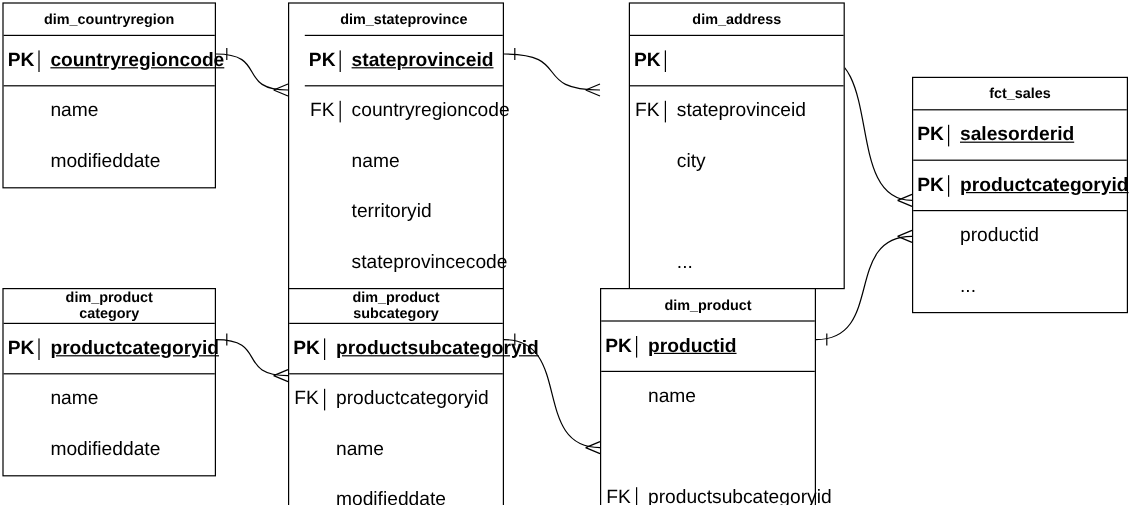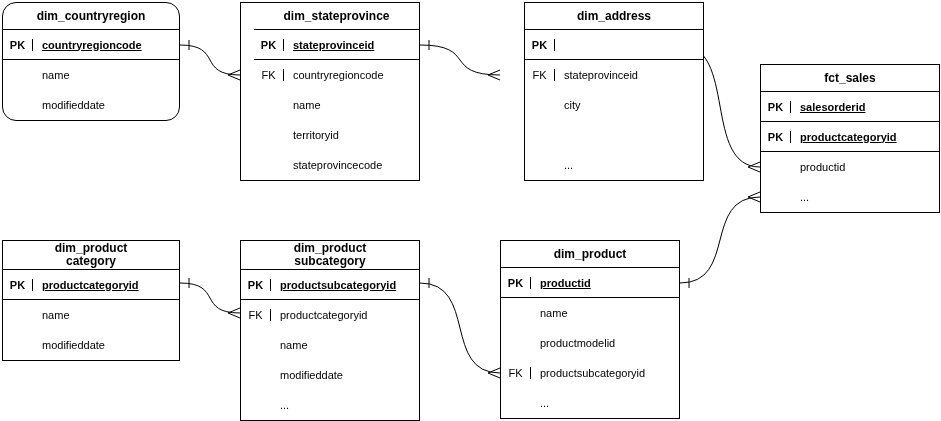--- a/index.html
+++ b/index.html
@@ -25,23 +25,24 @@
     font-size: 12px;
     line-height: 13px;
     text-align: center;
     display: flex;
     flex-direction: column;
     justify-content: center;
     padding: 1px 2px;
   }
   .entity-row {
     display: flex;
-    align-items: center;
+    align-items: flex-start;
     height: 30px;
-    font-size: 11px;
+    font-size: 16px;
+    margin-top: 12px;
   }
   .pk-row { border-bottom: 1px solid #000000; }
   .key-cell {
     flex: 0 0 30px;
     width: 30px;
     border-right: 1px solid #000000;
     display: flex;
     align-items: center;
     justify-content: center;
   }
@@ -93,21 +94,21 @@
         <path d="M 180 283 C 223.2 283, 196.8 313, 240 313"></path>
         <path d="M 189 278 L 189 288"></path>
         <path d="M 228 313 L 240 308 M 228 313 L 240 318"></path>
       </g>
       <g>
         <path d="M 420 283 C 477.6 283, 442.4 373, 500 373"></path>
         <path d="M 429 278 L 429 288"></path>
         <path d="M 488 373 L 500 368 M 488 373 L 500 378"></path>
       </g>
     </svg>
-<div class="entity" style="left: 2px; top: 2px; width: 178px; border-radius: 14px;">
+<div class="entity" style="left: 2px; top: 2px; width: 178px;">
       <div class="entity-title">
         <div>dim_countryregion</div>
       </div>
       <div class="entity-row pk-row">
         <span class="key-cell key-pk">PK</span>
         <span class="field-cell field-pk">countryregioncode</span>
       </div>
       <div class="entity-row">
         <span class="key-cell"></span>
         <span class="field-cell">name</span>
@@ -237,21 +238,20 @@
       <div class="entity-row pk-row">
         <span class="key-cell key-pk">PK</span>
         <span class="field-cell field-pk">productid</span>
       </div>
       <div class="entity-row">
         <span class="key-cell"></span>
         <span class="field-cell">name</span>
       </div>
       <div class="entity-row">
         <span class="key-cell"></span>
-        <span class="field-cell">productmodelid</span>
       </div>
       <div class="entity-row">
         <span class="key-cell">FK</span>
         <span class="field-cell">productsubcategoryid</span>
       </div>
       <div class="entity-row">
         <span class="key-cell"></span>
         <span class="field-cell">...</span>
       </div>
     </div>

